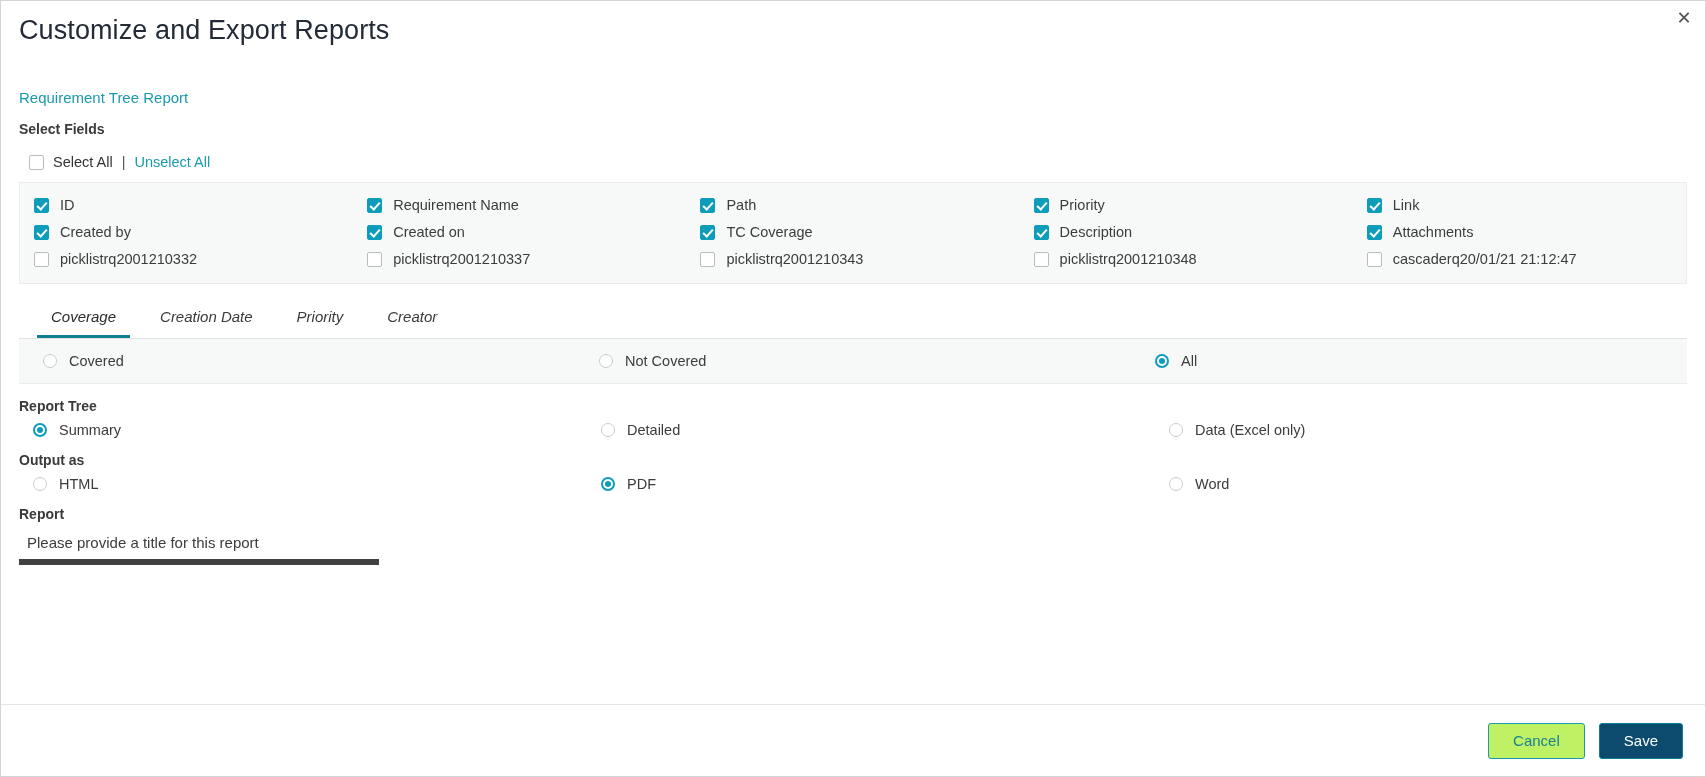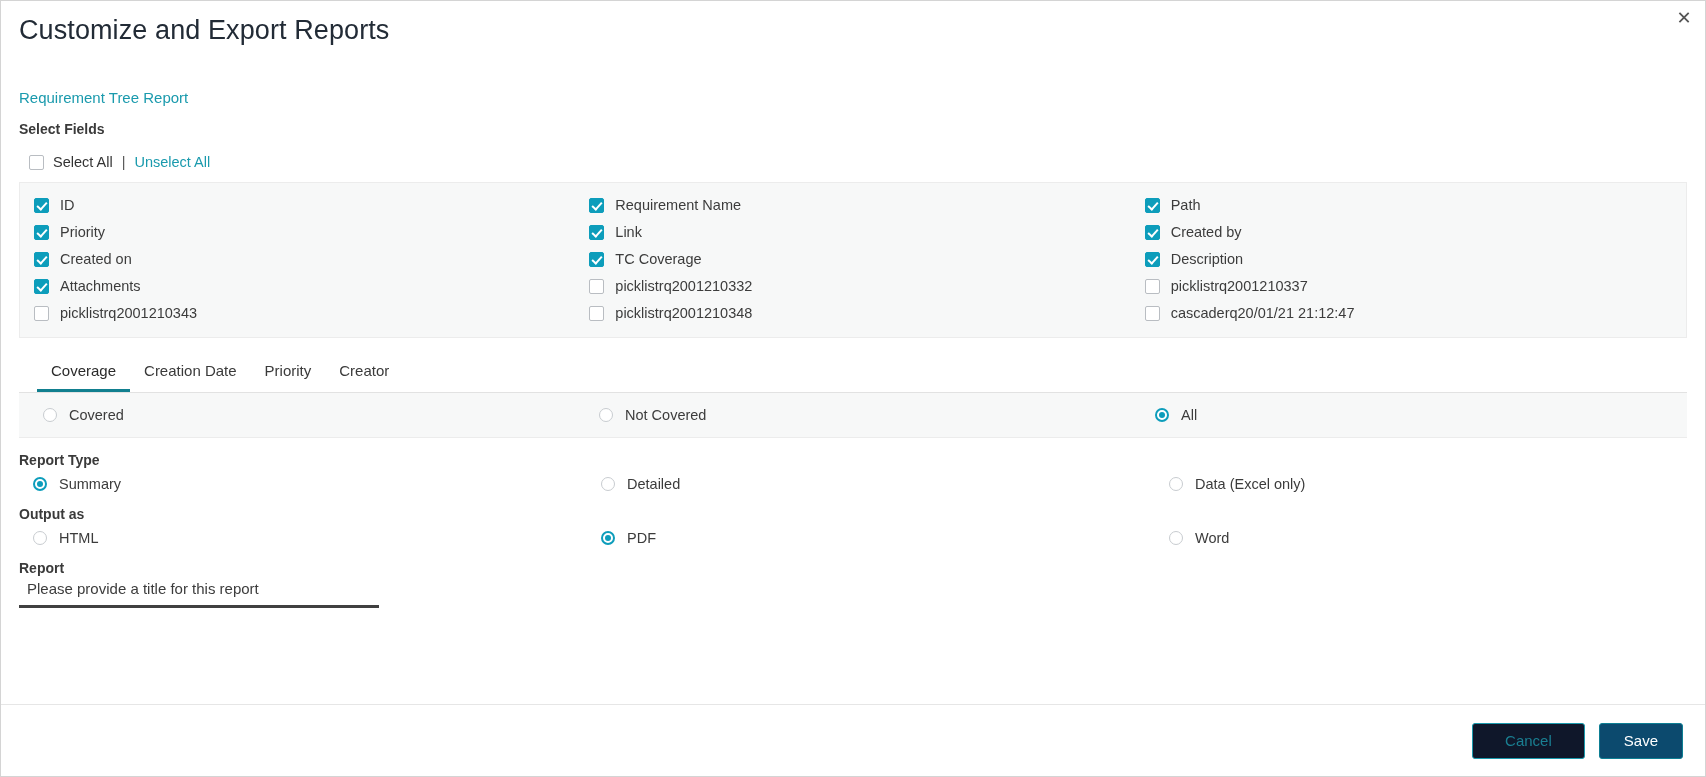--- a/index.html
+++ b/index.html
@@ -96,42 +96,43 @@
     transform: rotate(42deg);
   }
 
   
   .fields-panel {
     margin-top: 12px;
     background: #f7f8f8;
     border: 1px solid #ececec;
     padding: 14px 0 16px 0;
     display: grid;
-    grid-template-columns: repeat(3, 1fr);
+    grid-template-columns: repeat(5, 1fr);
     column-gap: 0;
     row-gap: 11px;
   }
   .field-item {
     display: flex;
     align-items: center;
     gap: 11px;
     padding-left: 14px;
     font-size: 14.5px;
     color: #3c3c3c;
     cursor: pointer;
   }
 
   
   .tabs {
     display: flex;
     align-items: flex-end;
-    gap: 0;
+    gap: 16px;
     margin-top: 16px;
     border-bottom: 1px solid #e2e2e2;
     padding-left: 18px;
+    font-style: italic;
   }
   .tab {
     font-size: 15px;
     color: #3a3a3a;
     padding: 8px 14px 10px 14px;
     border-bottom: 3px solid transparent;
     cursor: pointer;
     white-space: nowrap;
   }
   .tab.active {
@@ -176,23 +177,24 @@
     align-items: center;
     gap: 12px;
     padding-left: 24px;
     font-size: 14.5px;
     color: #3c3c3c;
     cursor: pointer;
   }
   .radio-row.plain .radio-item { padding-left: 14px; }
 
   .title-input {
+    margin-top: 8px;
     width: 360px;
     border: none;
-    border-bottom: 3px solid #404040;
+    border-bottom: 6px solid #404040;
     font-family: "Liberation Sans", sans-serif;
     font-size: 15px;
     color: #3c3c3c;
     padding: 4px 2px 8px 8px;
     outline: none;
     background: transparent;
   }
   .title-input::placeholder { color: #3c3c3c; }
 
   .footer {
@@ -208,24 +210,24 @@
   }
   .btn {
     font-family: "Liberation Sans", sans-serif;
     font-size: 15px;
     height: 36px;
     min-width: 82px;
     border-radius: 3px;
     cursor: pointer;
   }
   .btn-cancel {
-    background: #0f172a;
+    background: #bef264;
     color: #1a7f92;
     border: 1px solid #1a9aad;
-    padding: 0 32px;
+    padding: 0 24px;
   }
   .btn-save {
     background: #0c4a6e;
     color: #ffffff;
     border: 1px solid #0d7f94;
     padding: 0 24px;
   }
 </style>
 </head>
 <body>
@@ -328,21 +330,21 @@
         <div class="radio-item">
           <span class="rb"></span>
           <span>Not Covered</span>
         </div>
         <div class="radio-item">
           <span class="rb selected"></span>
           <span>All</span>
         </div>
       </div>
 
-    <div class="section-label">Report Type</div>
+    <div class="section-label">Report Tree</div>
     <div class="radio-row plain" id="report-type-options">
         <div class="radio-item">
           <span class="rb selected"></span>
           <span>Summary</span>
         </div>
         <div class="radio-item">
           <span class="rb"></span>
           <span>Detailed</span>
         </div>
         <div class="radio-item">

